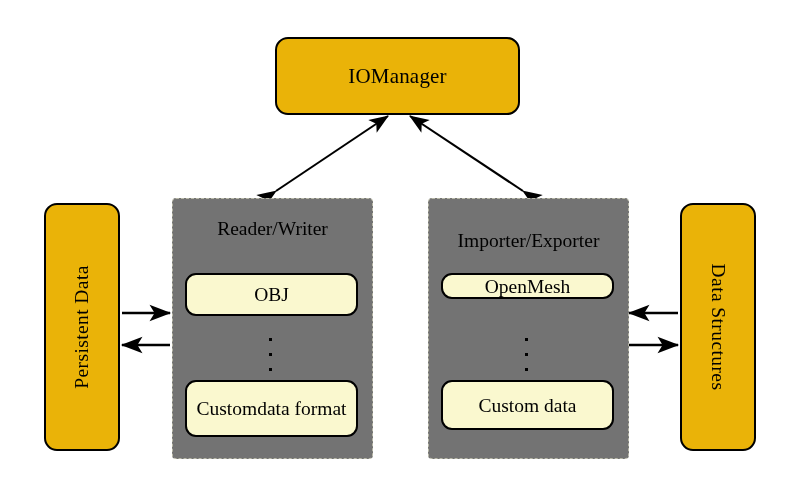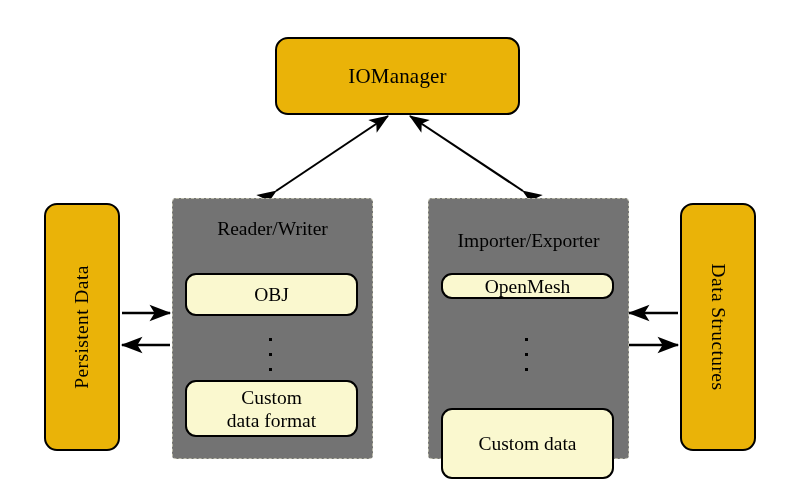--- a/index.html
+++ b/index.html
@@ -165,41 +165,41 @@
     <div class="node inner-box" style="left:12px; top:74px; width:173px; height:43px;">
       <span class="inner-label">OBJ</span>
     </div>
 
     <div class="vdots" style="left:95.5px; top:139px; width:4px; height:33px;">
       <i></i>
         <i></i>
         <i></i>
     </div>
 
-    <div class="node inner-box" style="left:12px; top:181px; width:173px; height:57px; flex-direction:column;">
+    <div class="node inner-box" style="left:12px; top:181px; width:173px; height:57px; flex-direction:row;">
       <span class="inner-label">Custom</span>
       <span class="inner-label">data format</span>
     </div>
   </div>
 
   <div class="node group-box" style="left:428px; top:198px; width:201px; height:261px;">
 
     <div class="group-title" style="top:19px;margin-top:12px;">Importer/Exporter</div>
 
     <div class="node inner-box" style="left:12px; top:74px; width:173px; height:26px;">
       <span class="inner-label">OpenMesh</span>
     </div>
 
     <div class="vdots" style="left:95.5px; top:139px; width:4px; height:33px;">
       <i></i>
         <i></i>
         <i></i>
     </div>
 
-    <div class="node inner-box" style="left:12px; top:181px; width:173px; height:71px; flex-direction:column;margin-top:28px;">
+    <div class="node inner-box" style="left:12px; top:181px; width:173px; height:50px; flex-direction:column;">
       <span class="inner-label">Custom data</span>
     </div>
   </div>
 
   <div class="node solid-box vert-label-box" style="left:680px; top:203px; width:76px; height:248px;">
     <span class="vert-text rot-cw">Data Structures</span>
   </div>
 
 </div>
 

